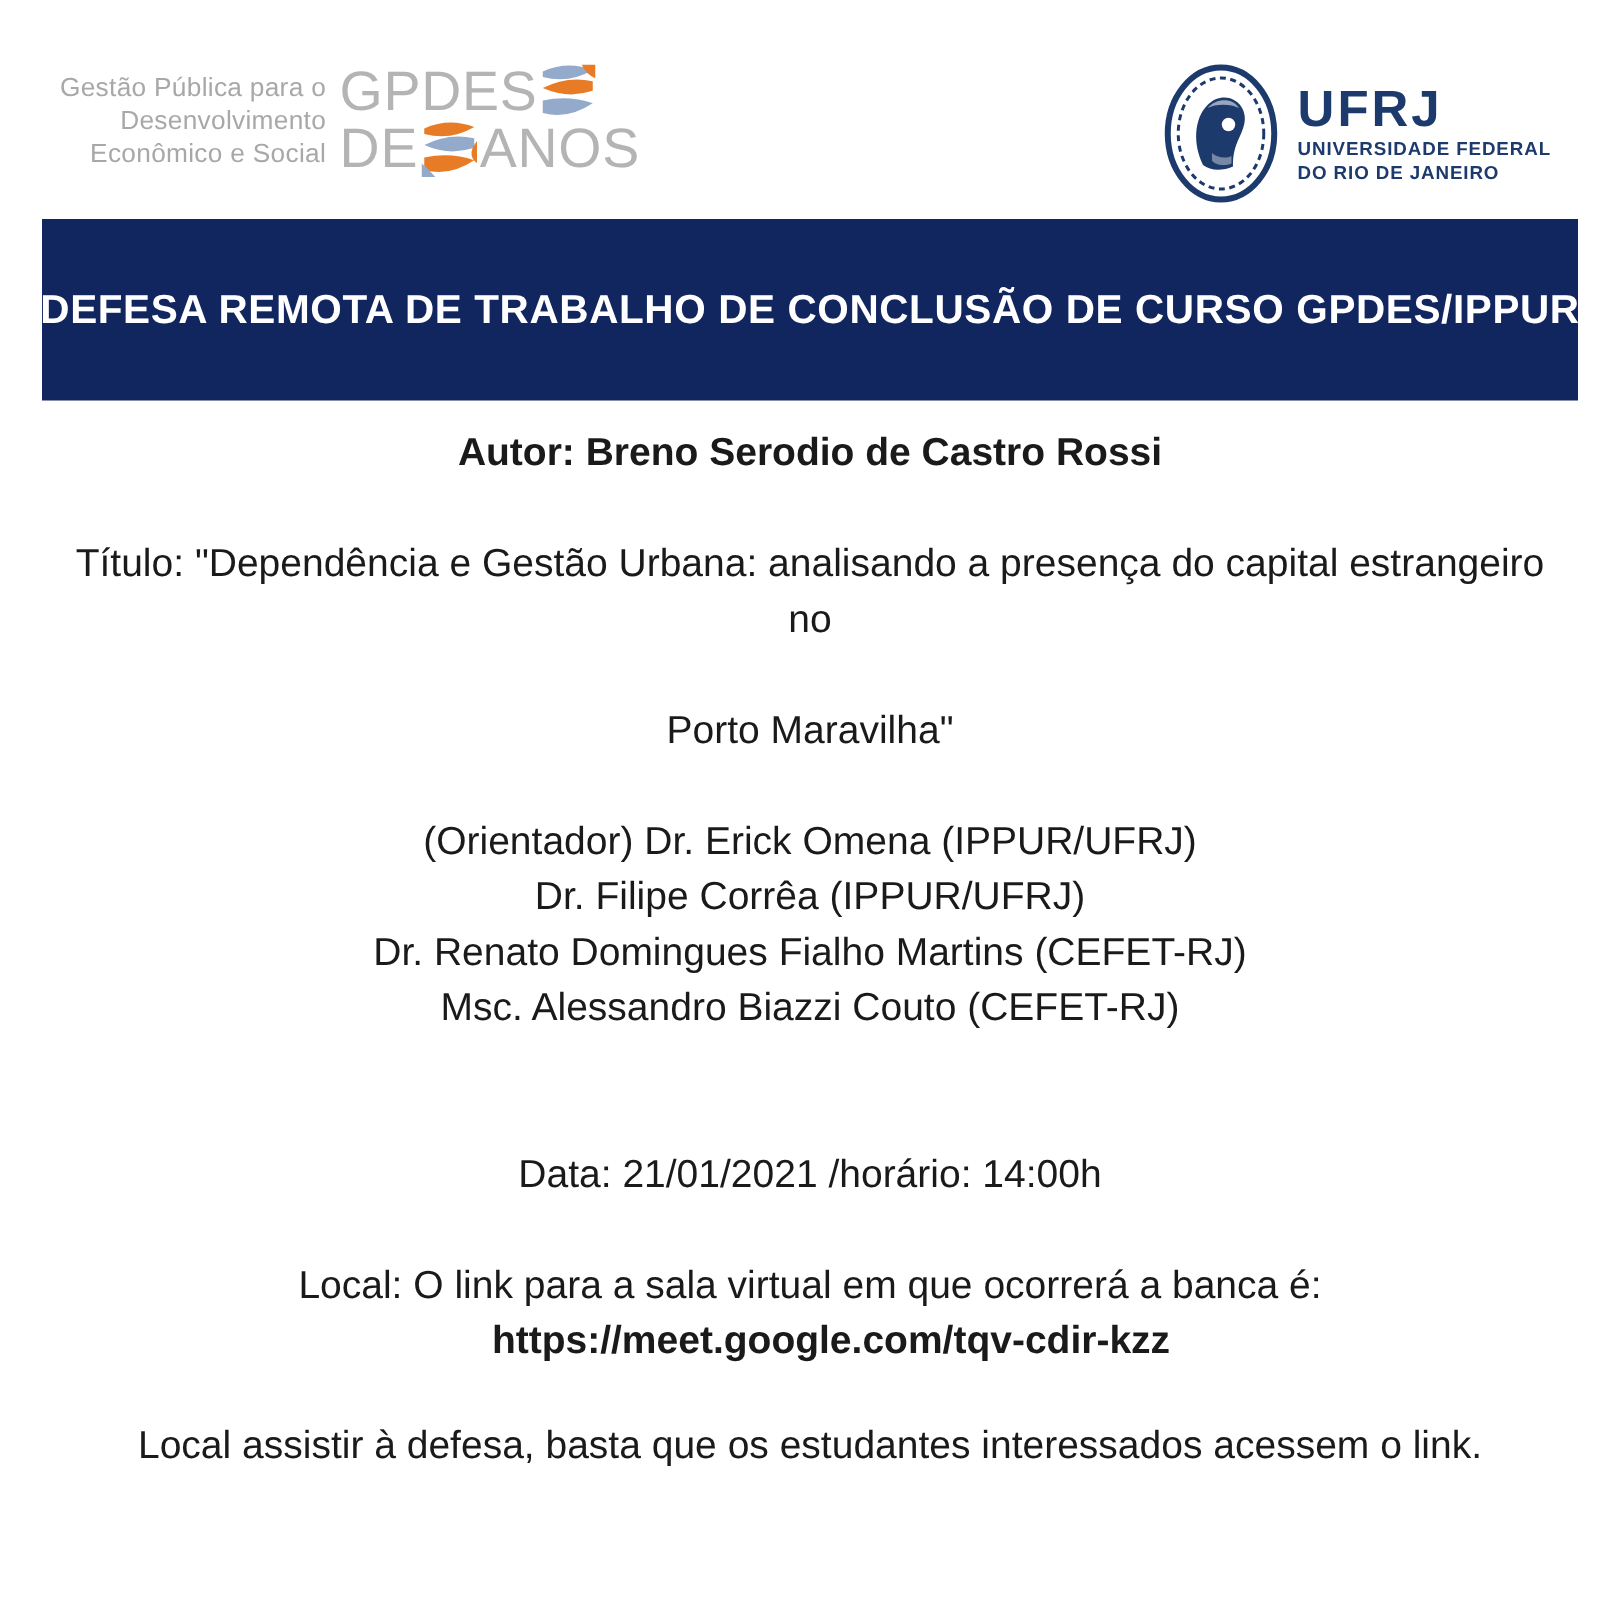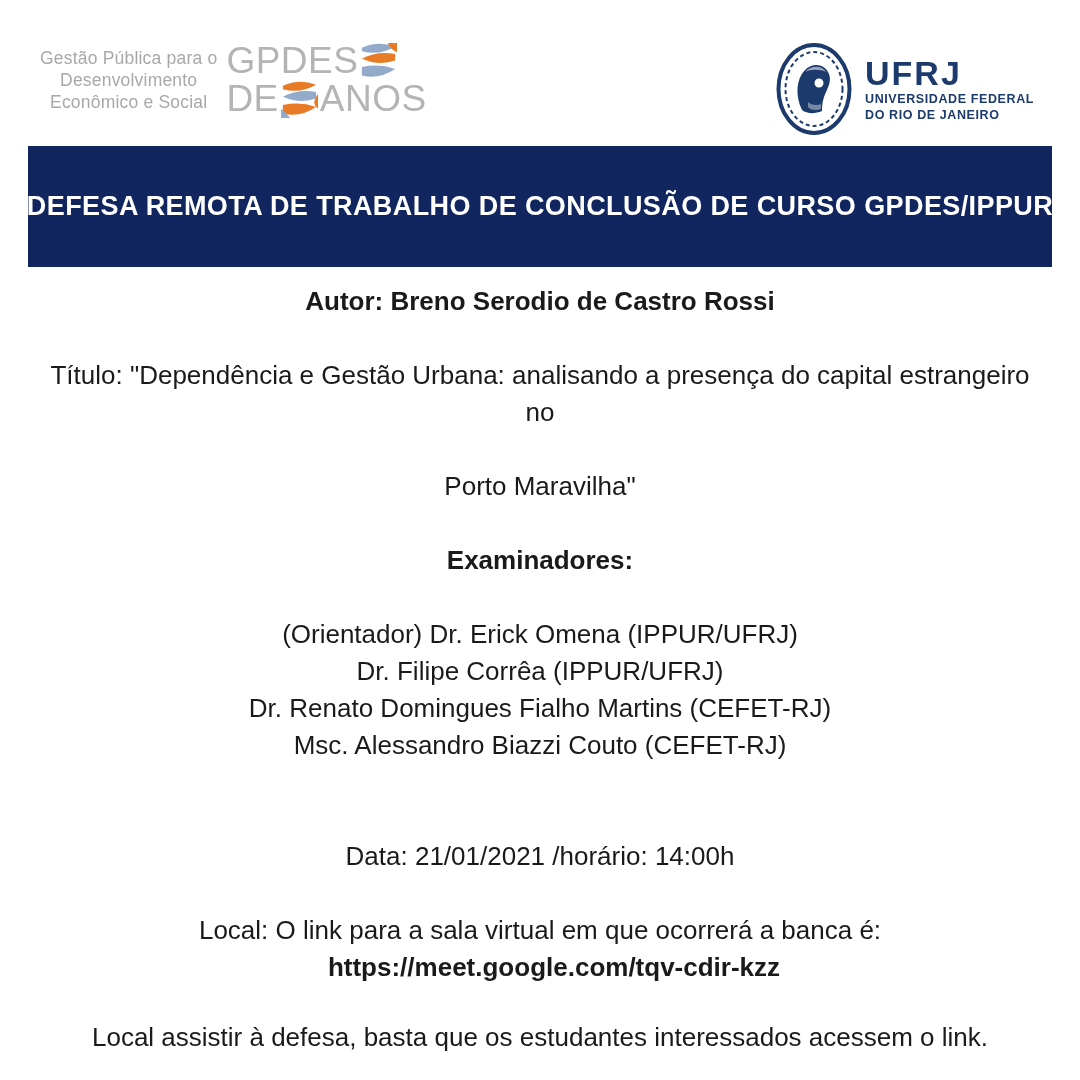--- a/index.html
+++ b/index.html
@@ -15,21 +15,21 @@
   
   .header {
     height: 146px;
     display: flex;
     justify-content: space-between;
     align-items: flex-start;
     padding: 42px 46px 0 40px;
   }
   .gpdes-logo { display: flex; align-items: center; gap: 9px; }
   .gpdes-tagline {
-    text-align: center;
+    text-align: right;
     color: #a8a8a8;
     font-size: 17.5px;
     line-height: 22px;
     letter-spacing: 0.2px;
   }
   .gpdes-wordmark { color: #b4b4b4; letter-spacing: 0.5px; }
   .gw-row { display: flex; align-items: center; gap: 2px; }
   .gw-text { font-size: 37px; line-height: 38px; font-weight: 400; }
   .mark-cell { width: 37px; height: 37px; display: block; }
 
@@ -145,21 +145,20 @@
 
     <div class="line author">Autor: Breno Serodio de Castro Rossi</div>
 
     <div class="title-block">
       <div class="line">Título: "Dependência e Gestão Urbana: analisando a presença do capital estrangeiro</div>
       <div class="line">no</div>
     </div>
 
     <div class="line porto-line">Porto Maravilha"</div>
 
-    <div class="line exam-heading">Examinadores:</div>
 
     <div class="examiners">
       <div class="line">(Orientador) Dr. Erick Omena (IPPUR/UFRJ)</div>
       <div class="line">Dr. Filipe Corrêa (IPPUR/UFRJ)</div>
       <div class="line">Dr. Renato Domingues Fialho Martins (CEFET-RJ)</div>
       <div class="line">Msc. Alessandro Biazzi Couto (CEFET-RJ)</div>
     </div>
 
     <div class="line date-line">Data: 21/01/2021 /horário: 14:00h</div>
 

